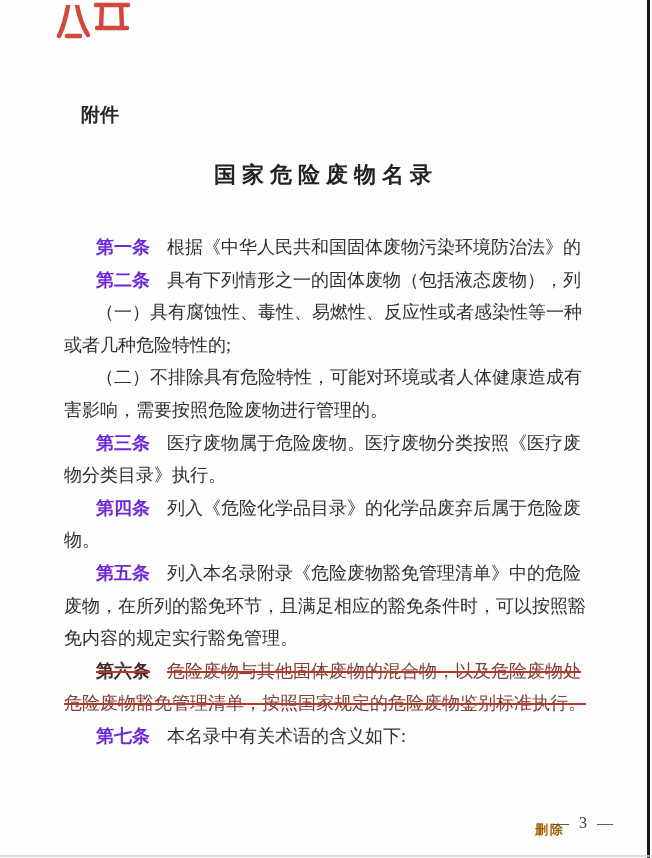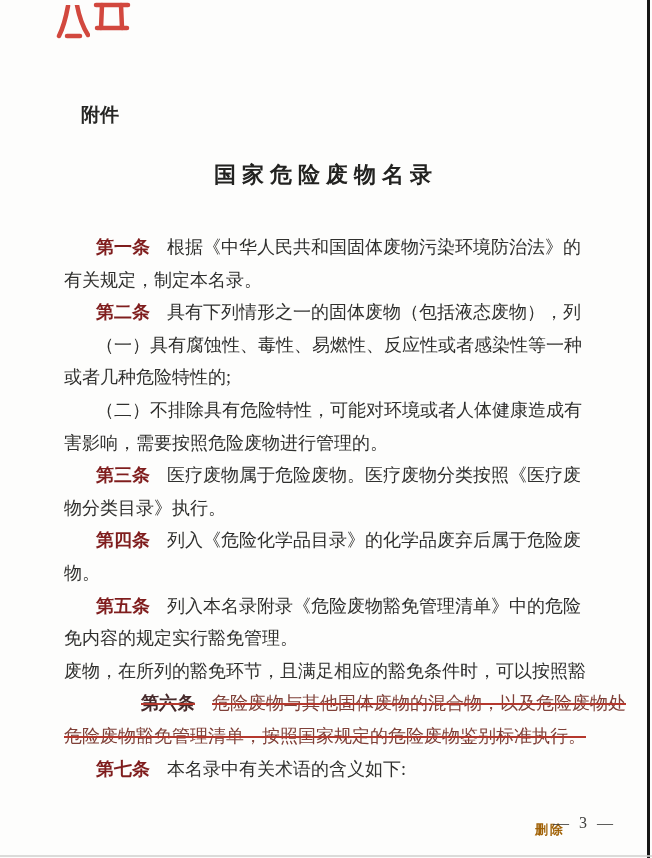--- a/index.html
+++ b/index.html
@@ -29,31 +29,31 @@
   
   .body-text{
     position:absolute;left:64px;top:231px;width:540px;
     font-size:18px;
   }
   .line{
     height:32.6px;line-height:32.6px;white-space:nowrap;color:#30302e;
   }
   .line.indent{padding-left:32px;}
   .art-label{
-    font-weight:700;color:#7f1d1d;margin-right:17px;
+    font-weight:700;color:#6d28d9;margin-right:17px;
     font-family:"Liberation Sans","DejaVu Sans",sans-serif;
   }
   
   .line.struck{
     color:#7f4038;
     text-decoration:line-through;
     text-decoration-color:#b5382d;
     text-decoration-thickness:2px;
   }
-  .line.struck .art-label{color:#46292a;margin-left:45px;}
+  .line.struck .art-label{color:#46292a;}
   
   .del-note{
     position:absolute;left:535px;top:821px;
     font-size:13px;letter-spacing:2px;color:#a16207;font-weight:700;
     font-family:"Liberation Sans","DejaVu Sans",sans-serif;
   }
   
   .page-num{
     position:absolute;left:553px;top:814px;
     font-size:16px;letter-spacing:3px;color:#3f3f3d;
@@ -91,21 +91,20 @@
   </svg>
 
   <div class="attachment">附件</div>
 
   <h1 class="title">国家危险废物名录</h1>
 
   <div class="body-text">
 
       <div class="line indent"><b class="art-label">第一条</b><span class="line-text">根据《中华人民共和国固体废物污染环境防治法》的</span></div>
 
-      <div class="line"><span class="line-text">有关规定，制定本名录。</span></div>
 
       <div class="line indent"><b class="art-label">第二条</b><span class="line-text">具有下列情形之一的固体废物（包括液态废物），列</span></div>
 
 
       <div class="line indent"><span class="line-text">（一）具有腐蚀性、毒性、易燃性、反应性或者感染性等一种</span></div>
 
       <div class="line"><span class="line-text">或者几种危险特性的;</span></div>
 
       <div class="line indent"><span class="line-text">（二）不排除具有危险特性，可能对环境或者人体健康造成有</span></div>
 
@@ -114,23 +113,23 @@
       <div class="line indent"><b class="art-label">第三条</b><span class="line-text">医疗废物属于危险废物。医疗废物分类按照《医疗废</span></div>
 
       <div class="line"><span class="line-text">物分类目录》执行。</span></div>
 
       <div class="line indent"><b class="art-label">第四条</b><span class="line-text">列入《危险化学品目录》的化学品废弃后属于危险废</span></div>
 
       <div class="line"><span class="line-text">物。</span></div>
 
       <div class="line indent"><b class="art-label">第五条</b><span class="line-text">列入本名录附录《危险废物豁免管理清单》中的危险</span></div>
 
+      <div class="line"><span class="line-text">废物，在所列的豁免环节，且满足相应的豁免条件时，可以按照豁</span></div>
+
       <div class="line"><span class="line-text">免内容的规定实行豁免管理。</span></div>
-
-      <div class="line"><span class="line-text">废物，在所列的豁免环节，且满足相应的豁免条件时，可以按照豁</span></div>
 
       <div class="line indent struck"><b class="art-label">第六条</b><span class="line-text">危险废物与其他固体废物的混合物，以及危险废物处</span></div>
 
       <div class="line struck"><span class="line-text">危险废物豁免管理清单，按照国家规定的危险废物鉴别标准执行。</span></div>
 
       <div class="line indent"><b class="art-label">第七条</b><span class="line-text">本名录中有关术语的含义如下:</span></div>
     </div>
 
   <div class="del-note">删除</div>
 

